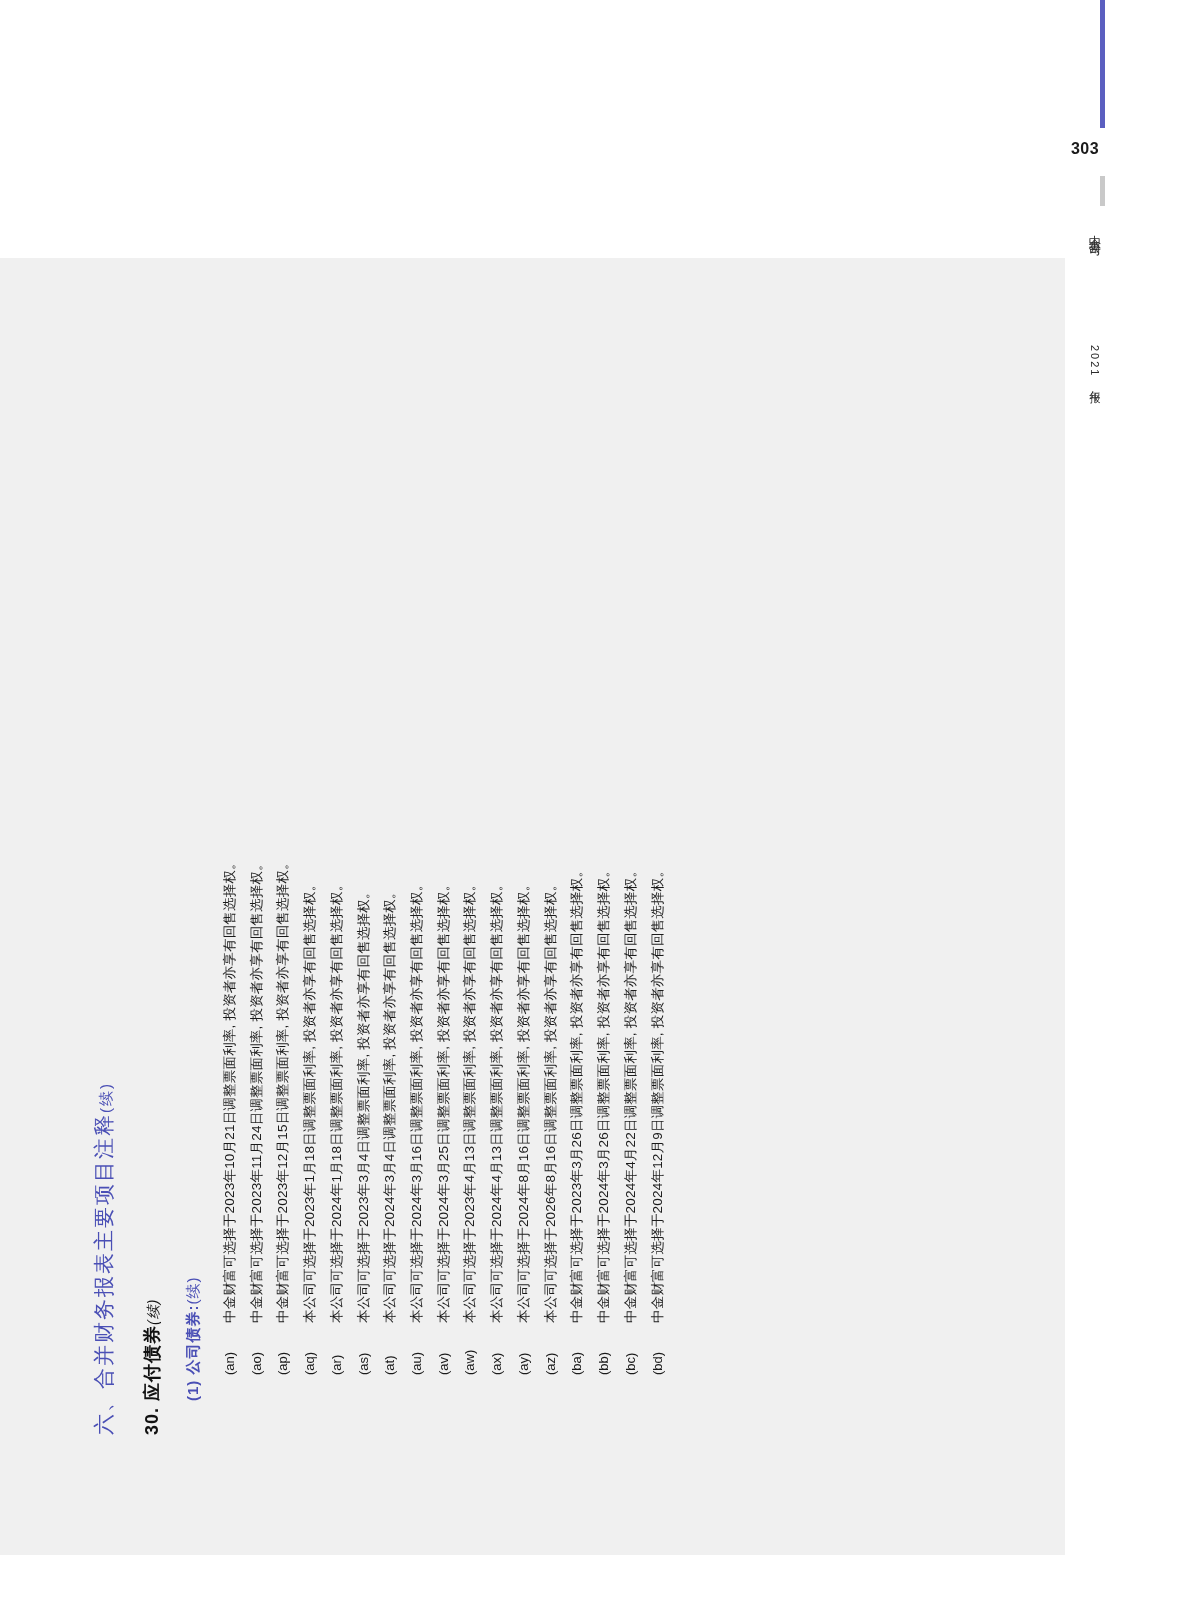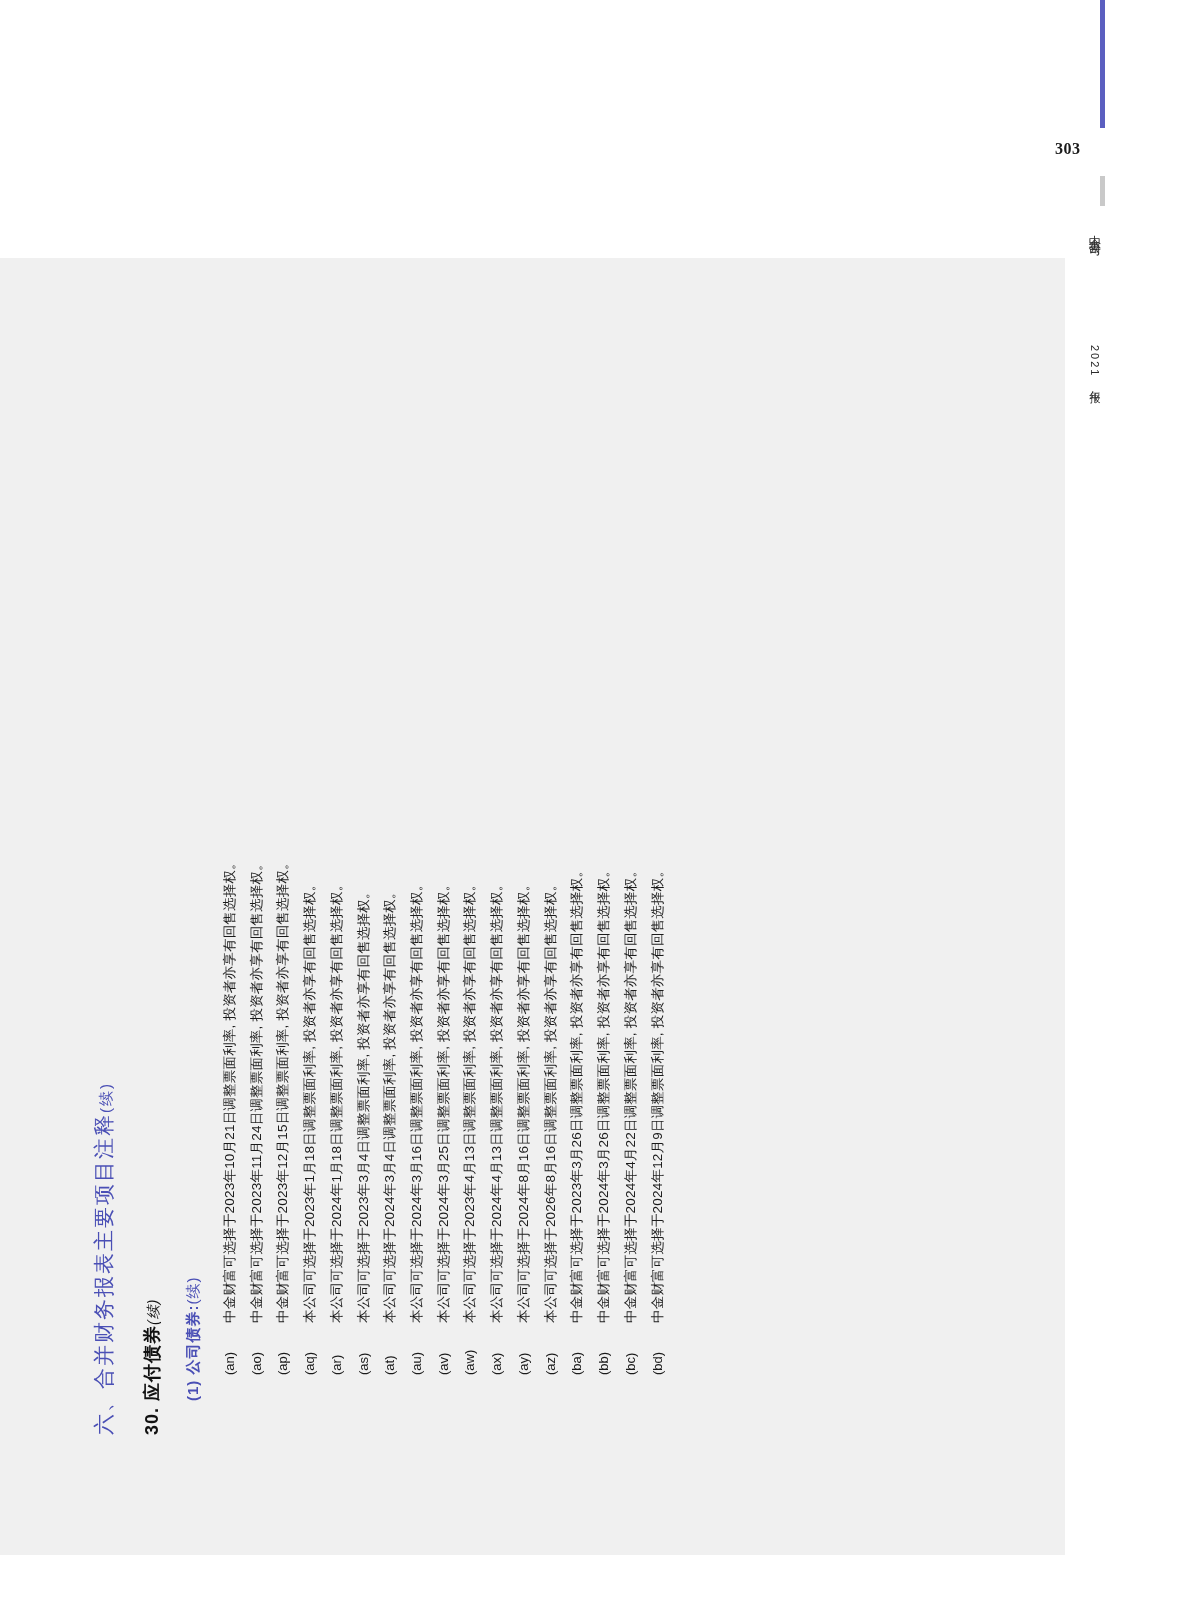--- a/index.html
+++ b/index.html
@@ -48,22 +48,22 @@
     top: 176px;
     width: 5px;
     height: 30px;
     background: #c9c9c9;
   }
   .page-number {
     position: absolute;
     left: 1055px;
     top: 140px;
     width: 60px;
-    text-align: left;
-    font-family: Liberation Serif, serif;
+    text-align: center;
+    font-family: Liberation Sans, sans-serif;
     font-weight: bold;
     font-size: 16px;
     color: #1a1a1a;
     letter-spacing: 0.5px;
   }
   .side-vertical-text {
     position: absolute;
     left: 1086px;
     top: 225px;
     writing-mode: vertical-rl;

